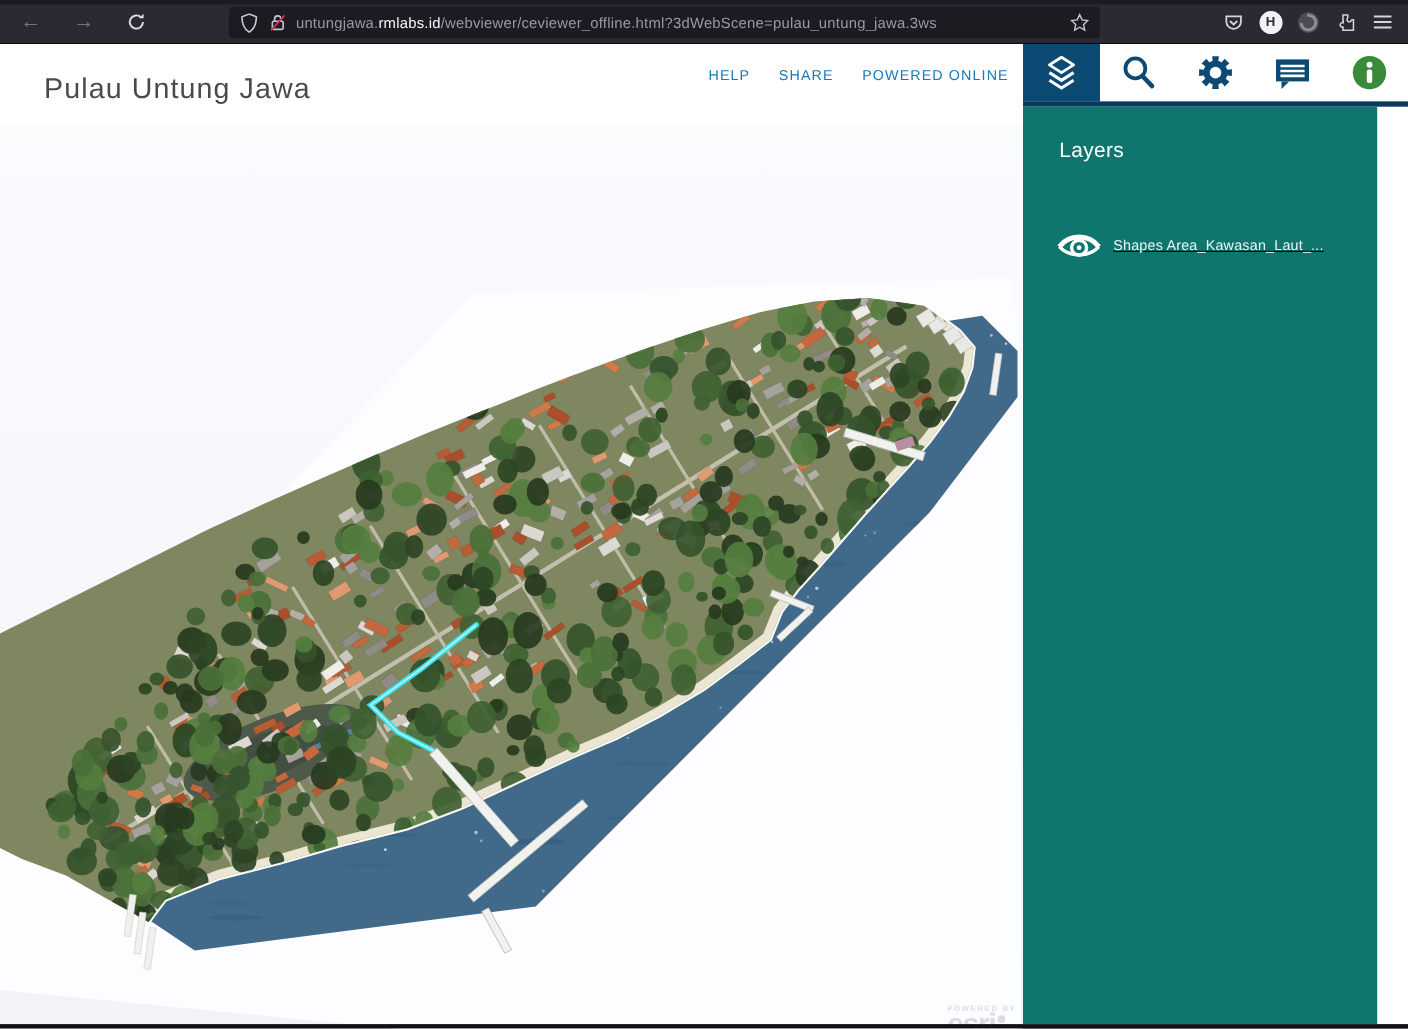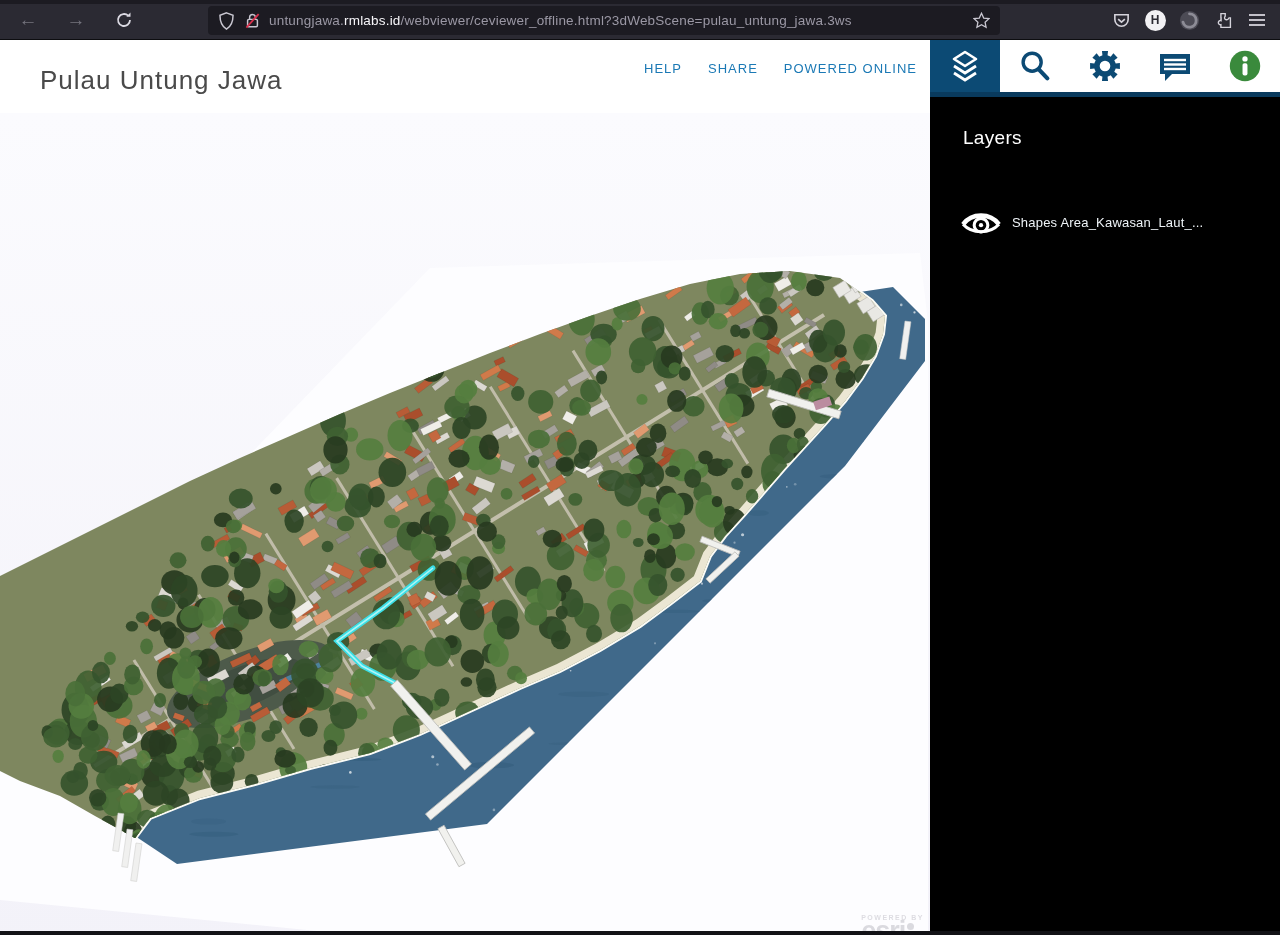--- a/index.html
+++ b/index.html
@@ -21,21 +21,21 @@
   .app-header{position:absolute;left:0;top:40px;width:1280px;height:57px;background:#ffffff;}
   .page-title{position:absolute;left:40px;top:13px;font-size:26px;color:#4a4a4a;letter-spacing:1px;font-weight:500;margin-top:12px;}
   .header-links{position:absolute;right:363px;top:0;height:57px;display:flex;align-items:center;gap:26px;}
   .header-link{font-size:13px;letter-spacing:1px;color:#1b79b5;cursor:pointer;text-decoration:none;}
   .hdr-tools{position:absolute;right:0;top:0;width:350px;height:57px;display:flex;border-bottom:5px solid #093a5d;}
   .tool-btn{width:70px;height:52px;display:flex;align-items:center;justify-content:center;background:#fff;cursor:pointer;}
   .tool-btn.active{background:#0c4a74;}
 
   
   .map-area{position:absolute;left:0;top:113px;width:930px;height:834px;background:linear-gradient(#fbfbfe,#f3f2f9);}
-  .sidebar{position:absolute;left:930px;top:97px;width:350px;height:834px;background:#000000;}
+  .sidebar{position:absolute;left:930px;top:97px;width:322px;height:834px;background:#0f766e;}
   .sidebar-title{color:#fff;font-size:19px;margin:30px 0 0 33px;letter-spacing:.3px;}
   .layer-row{display:flex;align-items:center;margin:60px 0 0 31px;cursor:pointer;text-decoration:underline;}
   .layer-label{color:#eef3f7;font-size:13px;margin-left:11px;letter-spacing:.2px;}
   .bottom-strip{position:absolute;left:0;top:931px;width:1280px;height:4px;background:#121216;}
 
   .watermark{position:absolute;right:6px;bottom:6px;text-align:left;pointer-events:none;opacity:.85;}
   .watermark .pb{font-size:7px;letter-spacing:1.5px;color:#d8d7dd;font-weight:bold;}
   .watermark .brand{font-size:27px;font-weight:bold;color:#d5d4da;line-height:20px;letter-spacing:-1px;}
   .watermark .brand .dot{display:inline-block;width:7px;height:7px;border-radius:50%;background:#d5d4da;margin-left:2px;margin-bottom:10px;}
 </style>

